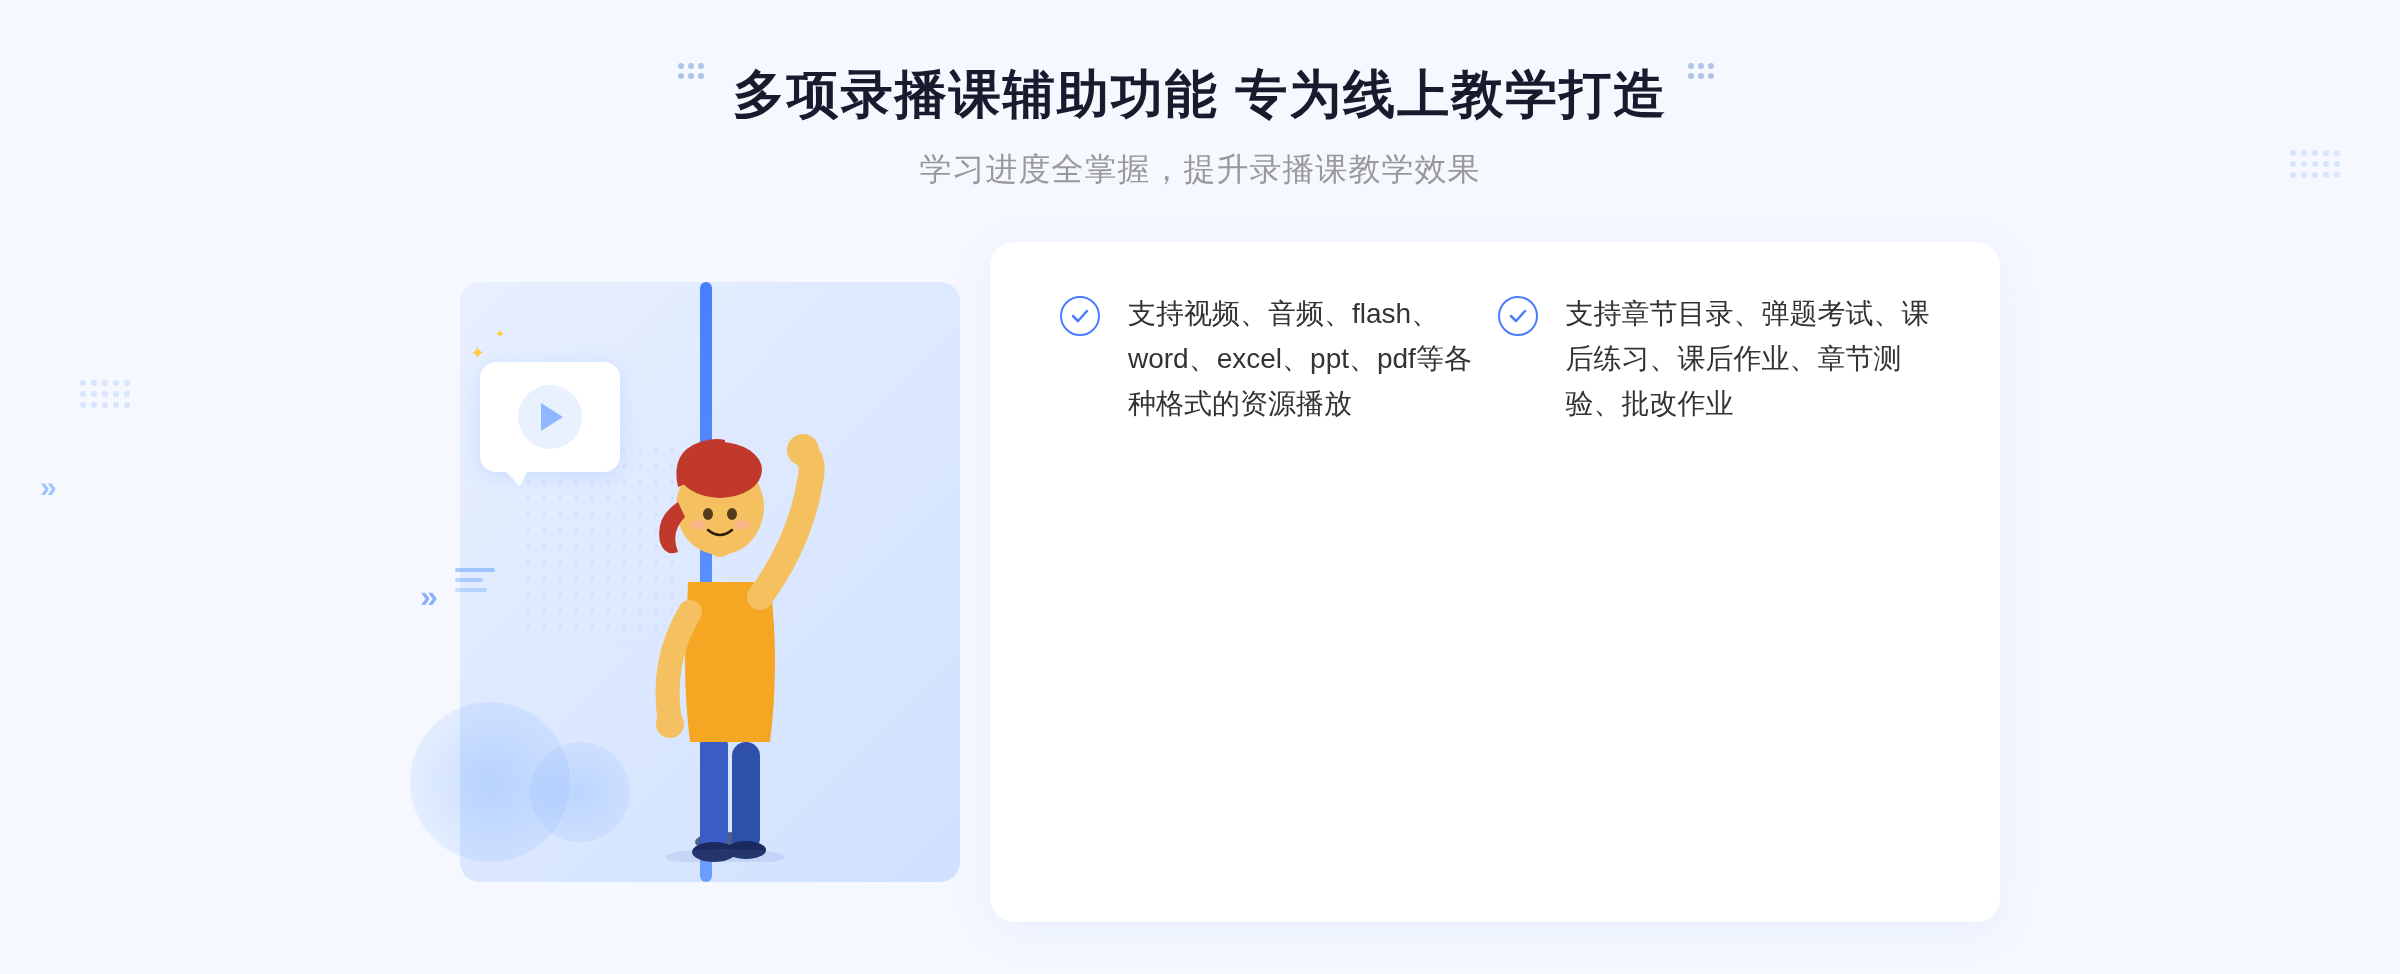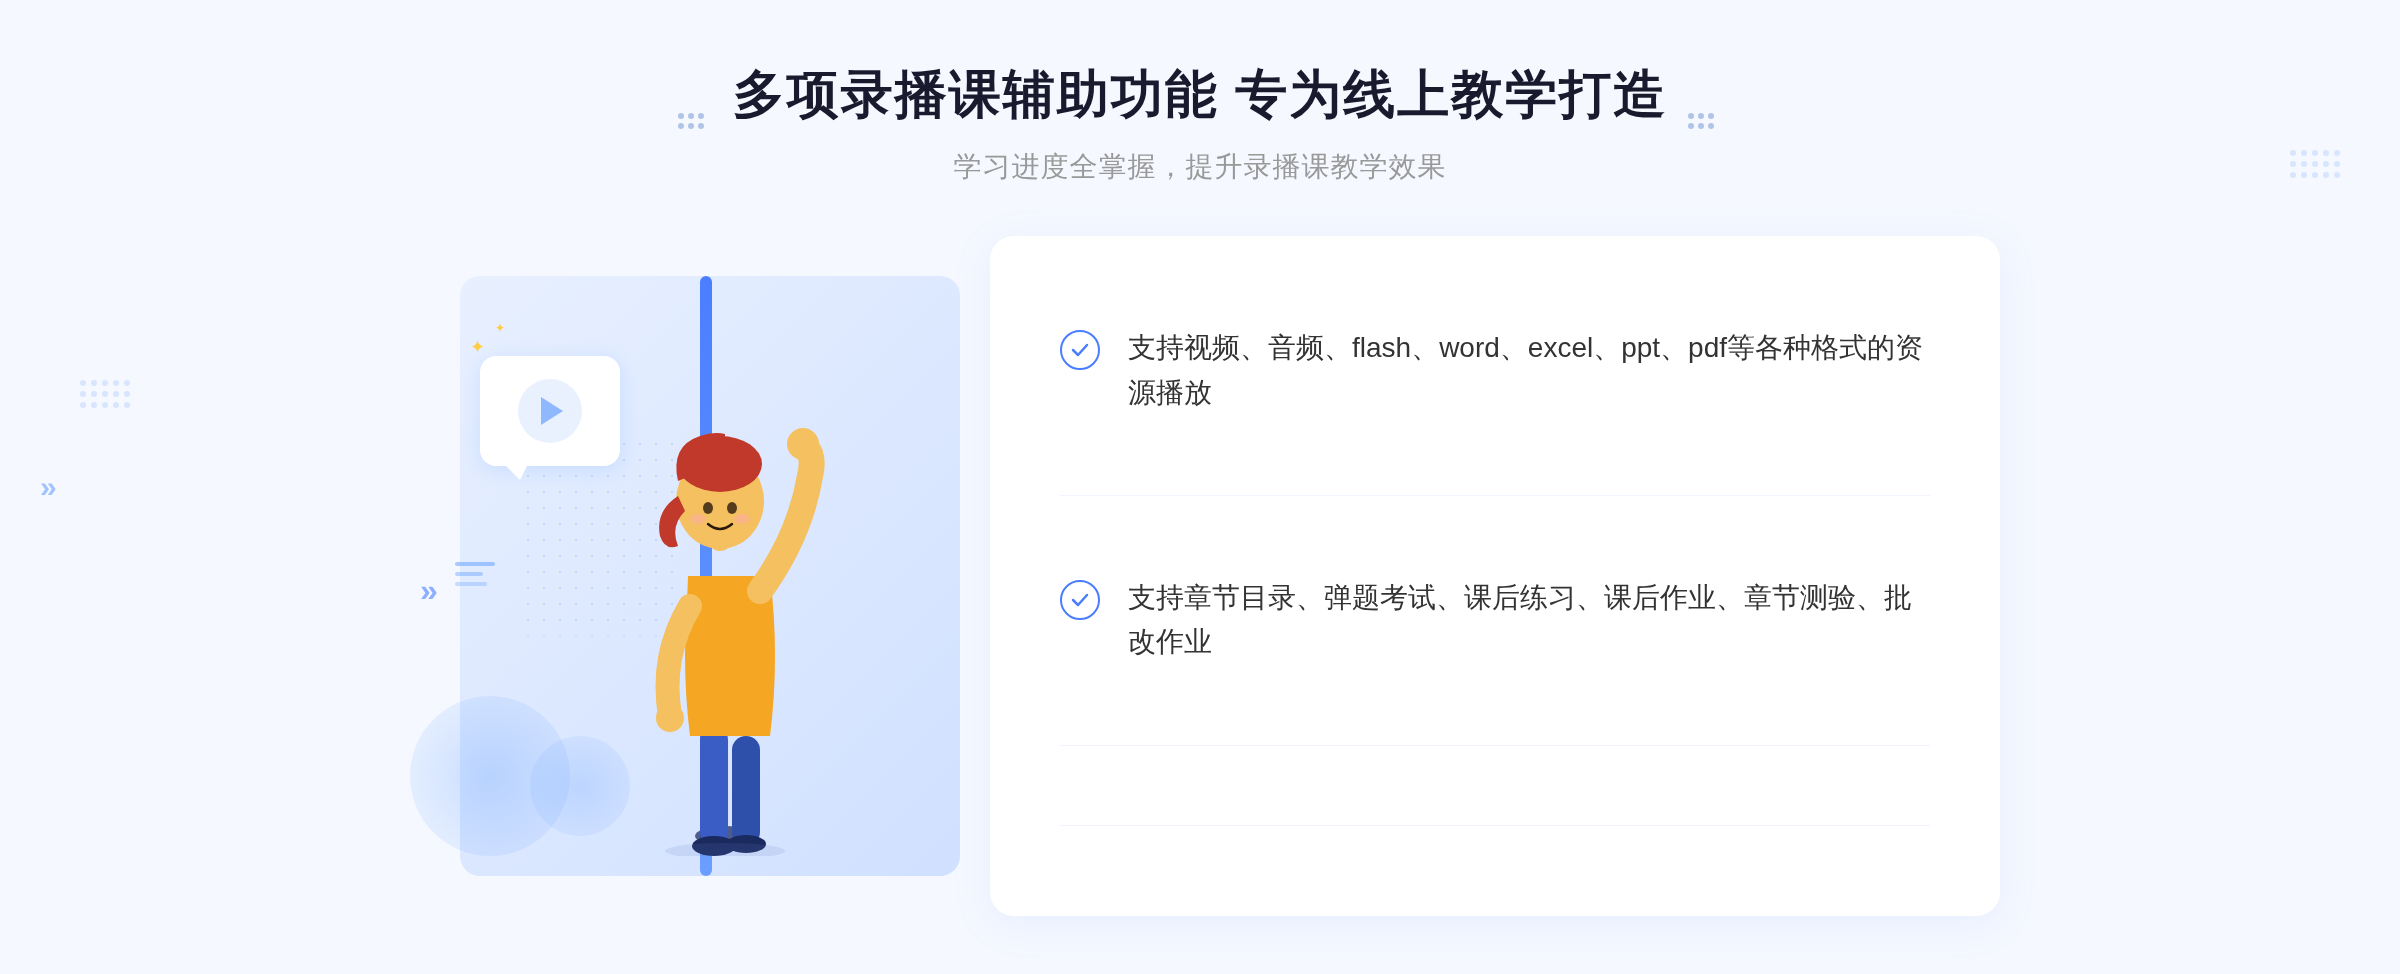--- a/index.html
+++ b/index.html
@@ -30,21 +30,21 @@
     
     .header-section {
       text-align: center;
       padding-top: 60px;
       padding-bottom: 30px;
       position: relative;
     }
 
     .header-title-row {
       display: flex;
-      align-items: flex-end;
+      align-items: flex-start;
       justify-content: center;
       gap: 20px;
       margin-bottom: 18px;
     }
 
     .decorative-dots {
       display: flex;
       align-items: center;
       gap: 4px;
       color: #b0c4e8;
@@ -52,21 +52,21 @@
     }
 
     .main-title {
       font-size: 52px;
       font-weight: 700;
       color: #1a1a2e;
       letter-spacing: 2px;
     }
 
     .subtitle {
-      font-size: 28px;
+      font-size: 32px;
       color: #999;
       letter-spacing: 1px;
     }
 
     
     .main-content {
       display: flex;
       width: 1600px;
       margin-top: 20px;
       position: relative;
@@ -218,21 +218,20 @@
 
     
     .right-content {
       flex: 1;
       background: white;
       border-radius: 24px 24px 24px 24px;
       padding: 50px 70px;
       margin-left: -30px;
       box-shadow: 0 8px 40px rgba(100,160,255,0.1);
       display: flex;
-      flex-direction: column;
       justify-content: space-around;
       height: 680px;
     }
 
     .feature-item {
       display: flex;
       align-items: flex-start;
       gap: 28px;
     }
 

